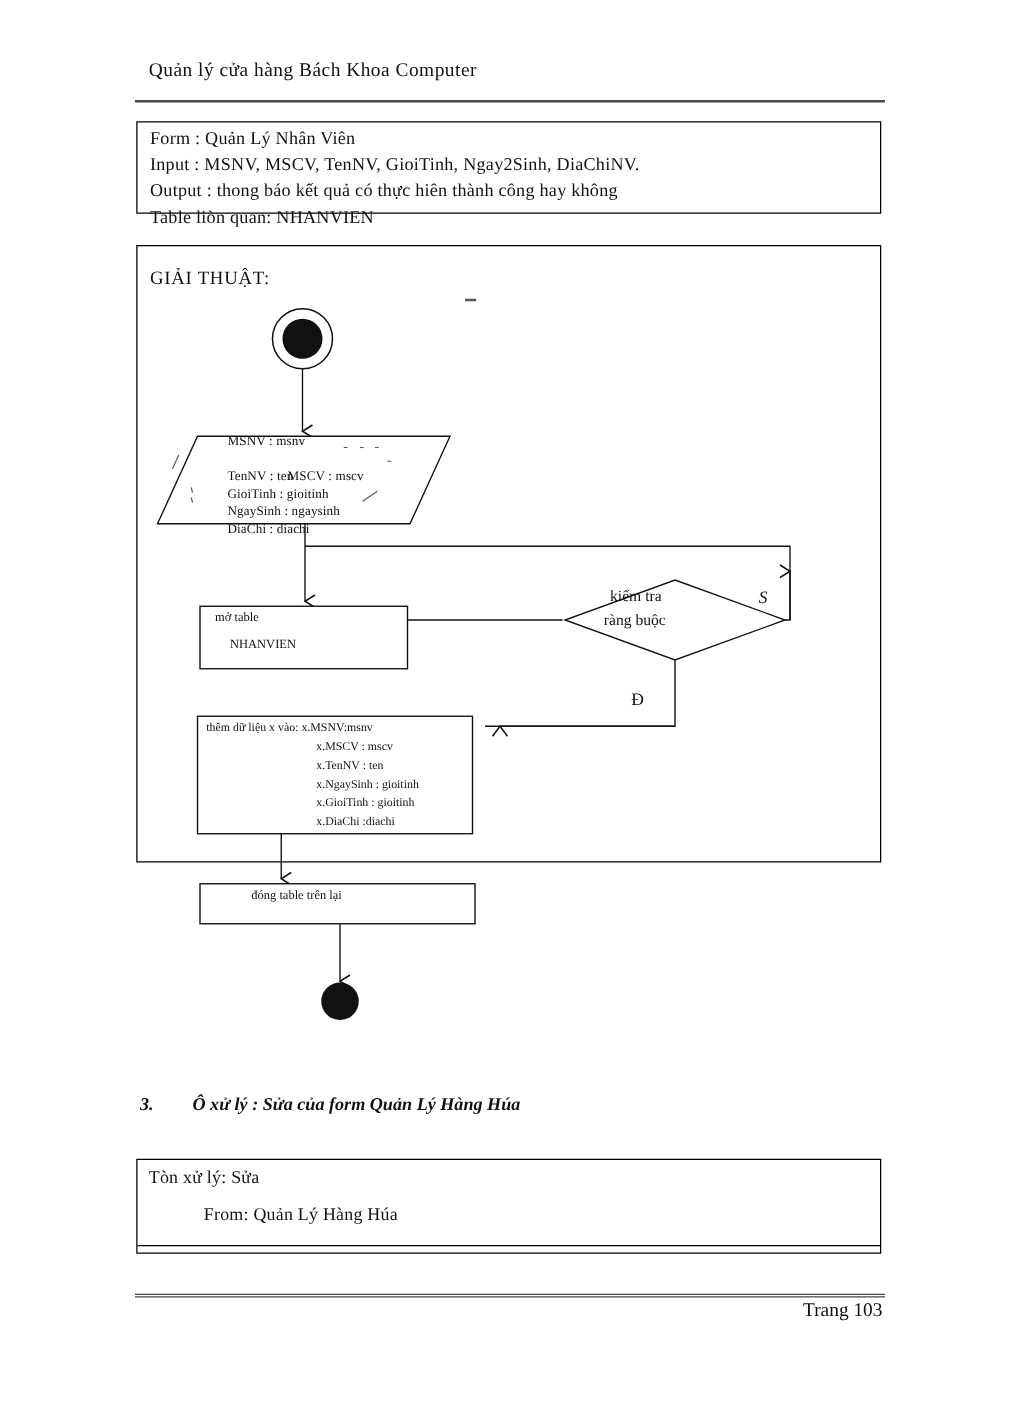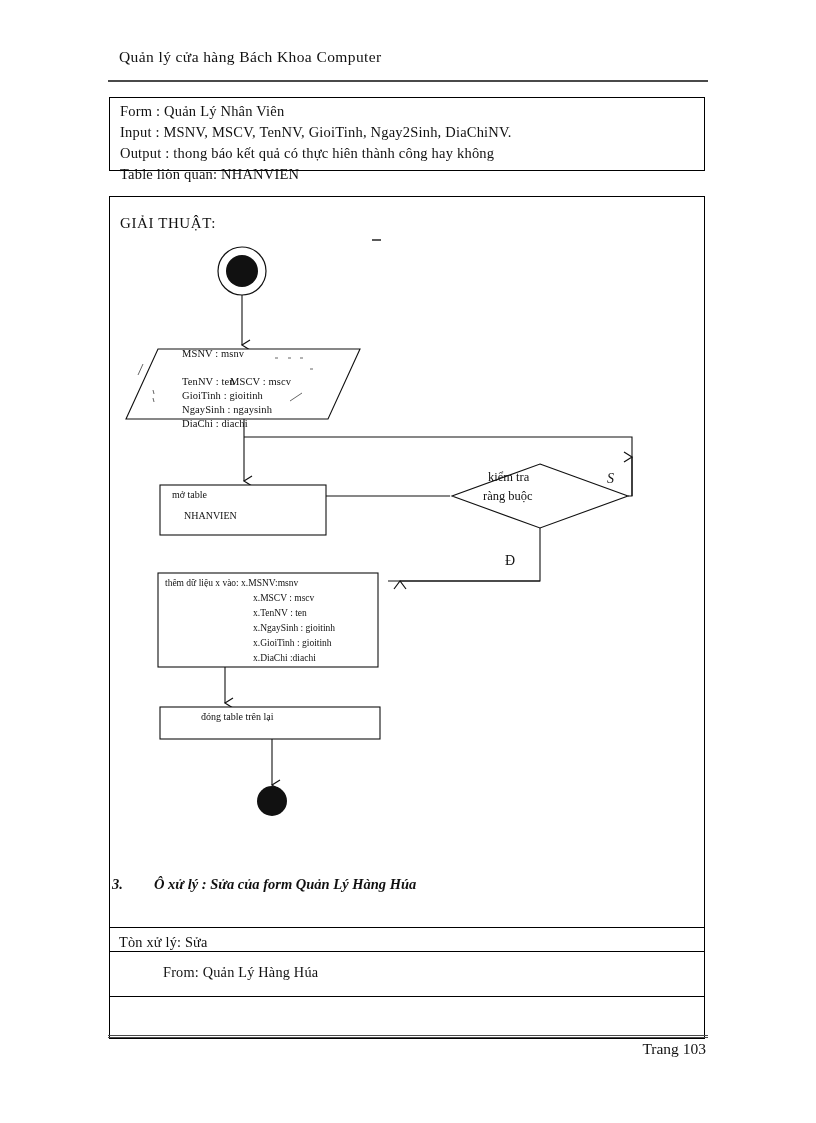--- a/index.html
+++ b/index.html
@@ -45,21 +45,21 @@
     letter-spacing: .2px;
   }
   .info-box .l0 { top: 5px; }
   .info-box .l1 { top: 26px; }
   .info-box .l2 { top: 47px; }
   .info-box .l3 { top: 68px; }
 
   
   .diagram-box {
     position: absolute;
-    left: 109px; top: 196px; width: 596px; height: 756px;
+    left: 109px; top: 196px; width: 596px; height: 494px;
     border: 1.2px solid #000;
     box-sizing: border-box;
   }
   .giaithuat {
     position: absolute;
     left: 10px; top: 18px;
     font-size: 15px;
     letter-spacing: .6px;
   }
   .stray-dash {
@@ -100,21 +100,21 @@
     font-size: 14.5px;
     font-weight: bold;
     font-style: italic;
     white-space: nowrap;
   }
   .sec-num { display: inline-block; width: 42px; }
 
   
   .bot-box {
     position: absolute;
-    left: 109px; top: 927px; width: 596px; height: 112px;
+    left: 109px; top: 927px; width: 596px; height: 76px;
     border: 1.2px solid #000;
     box-sizing: border-box;
   }
   .bot-box .line {
     position: absolute; left: 9px;
     font-size: 14.3px; white-space: nowrap; letter-spacing: .2px;
   }
   .bot-box .b0 { top: 6px; }
   .bot-box .b1 { top: 36px; margin-left: 44px; }
   .bot-box .b2 { top: 48px; }

